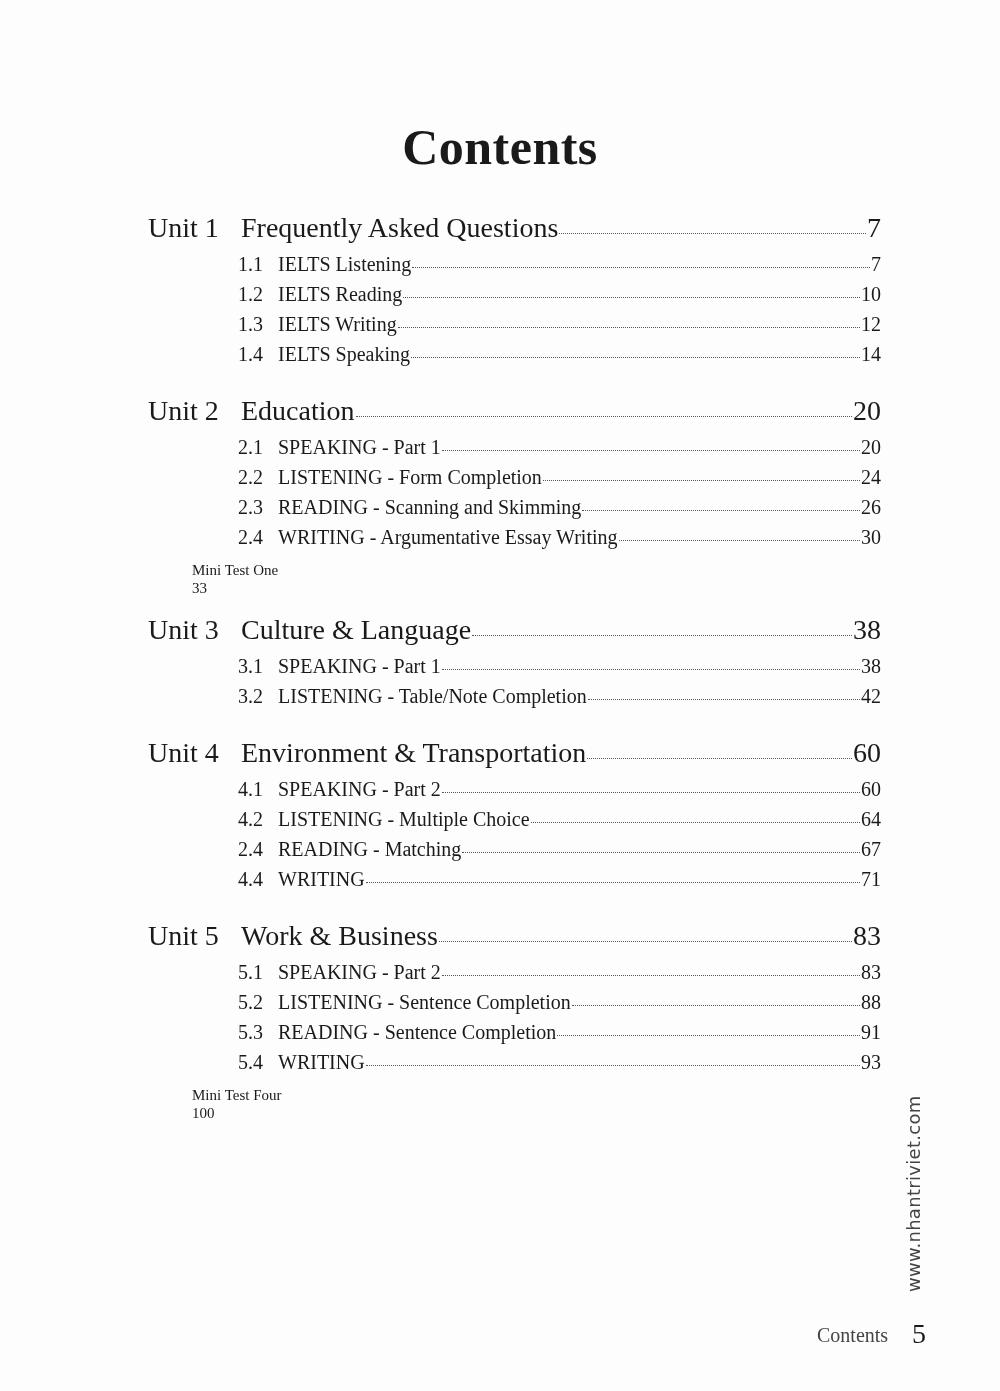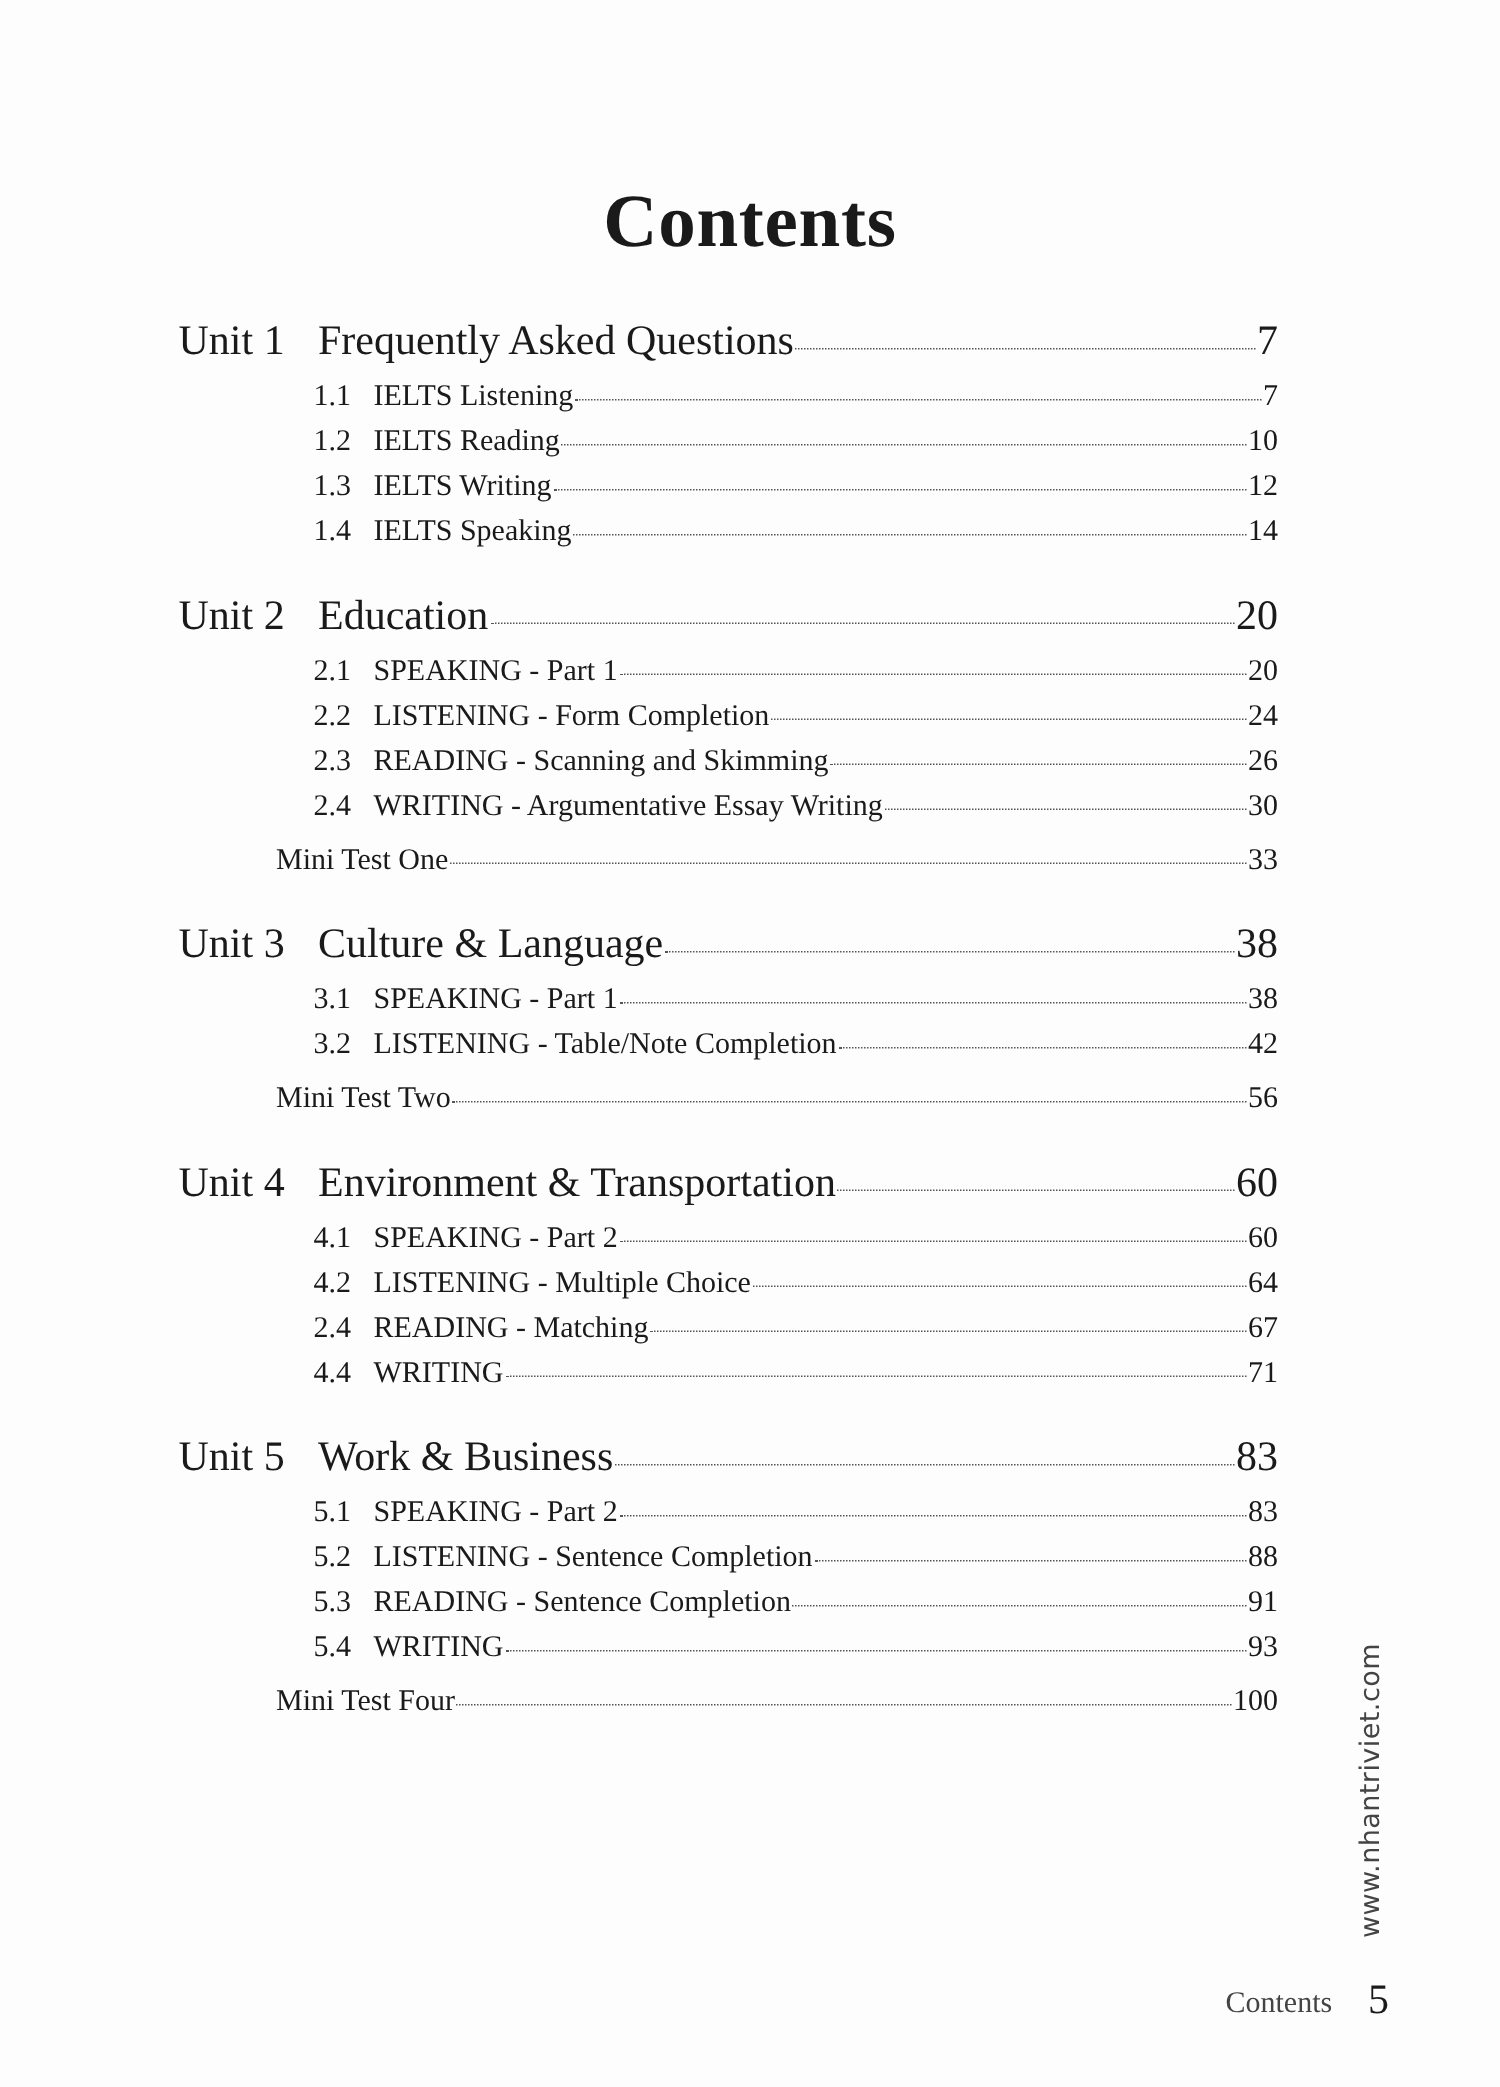--- a/index.html
+++ b/index.html
@@ -8,36 +8,36 @@
       background: #fdfdfd;
       position: relative;
       overflow: hidden;
       font-family: "Liberation Serif", "DejaVu Serif", serif;
       color: #1a1a1a;
     }
     .title {
       position: absolute; top: 118px; left: 0; width: 1000px;
       text-align: center; font-size: 50px; font-weight: bold; letter-spacing: 0.5px;
     }
-    .toc { position: absolute; left: 119px; top: 212px; width: 733px; }
+    .toc { position: absolute; left: 148px; top: 212px; width: 733px; }
     .unit { margin-bottom: 22px; }
     .row {
       display: flex; align-items: baseline; white-space: nowrap;
     }
     .row .label { flex: 0 0 auto; }
     .row .dots {
       flex: 1 1 auto; margin: 0 1px;
       border-bottom: 1.5px dotted #555; height: 0; position: relative; top: -3px;
     }
     .row .page { flex: 0 0 auto; }
     .unit-row { font-size: 28px; height: 41px; font-weight: 500; }
     .unit-row .num { display: inline-block; width: 93px; }
     .sub-row { font-size: 20px; height: 30px; margin-left: 90px; }
     .sub-row .num { display: inline-block; width: 40px; }
-    .mini-row { font-size: 20px; height: 30px; margin-left: 65px; margin-top: 6px; }
+    .mini-row { font-size: 15px; height: 30px; margin-left: 43px; margin-top: 6px; flex-direction: column; }
     .watermark {
       position: absolute; left: 903px; top: 1292px;
       transform-origin: left top; transform: rotate(-90deg);
       font-family: "DejaVu Sans", sans-serif; font-size: 18px; color: #444; letter-spacing: 0.3px;
     }
     .footer-label { position: absolute; left: 817px; top: 1324px; font-size: 20px; color: #444; }
     .footer-page { position: absolute; left: 912px; top: 1318px; font-size: 28px; }
   </style>
 </head>
 <body>
@@ -116,25 +116,20 @@
     <div class="row sub-row">
       <span class="label"><span class="num">3.1</span><span>SPEAKING - Part 1</span></span>
       <span class="dots"></span>
       <span class="page">38</span>
     </div>
     <div class="row sub-row">
       <span class="label"><span class="num">3.2</span><span>LISTENING - Table/Note Completion</span></span>
       <span class="dots"></span>
       <span class="page">42</span>
     </div>
-    <div class="row mini-row">
-      <span class="label">Mini Test Two</span>
-      <span class="dots"></span>
-      <span class="page">56</span>
-    </div>
   </div>
 
   <div class="unit">
     <div class="row unit-row">
       <span class="label"><span class="num">Unit 4</span><span>Environment &amp; Transportation</span></span>
       <span class="dots"></span>
       <span class="page">60</span>
     </div>
     <div class="row sub-row">
       <span class="label"><span class="num">4.1</span><span>SPEAKING - Part 2</span></span>

